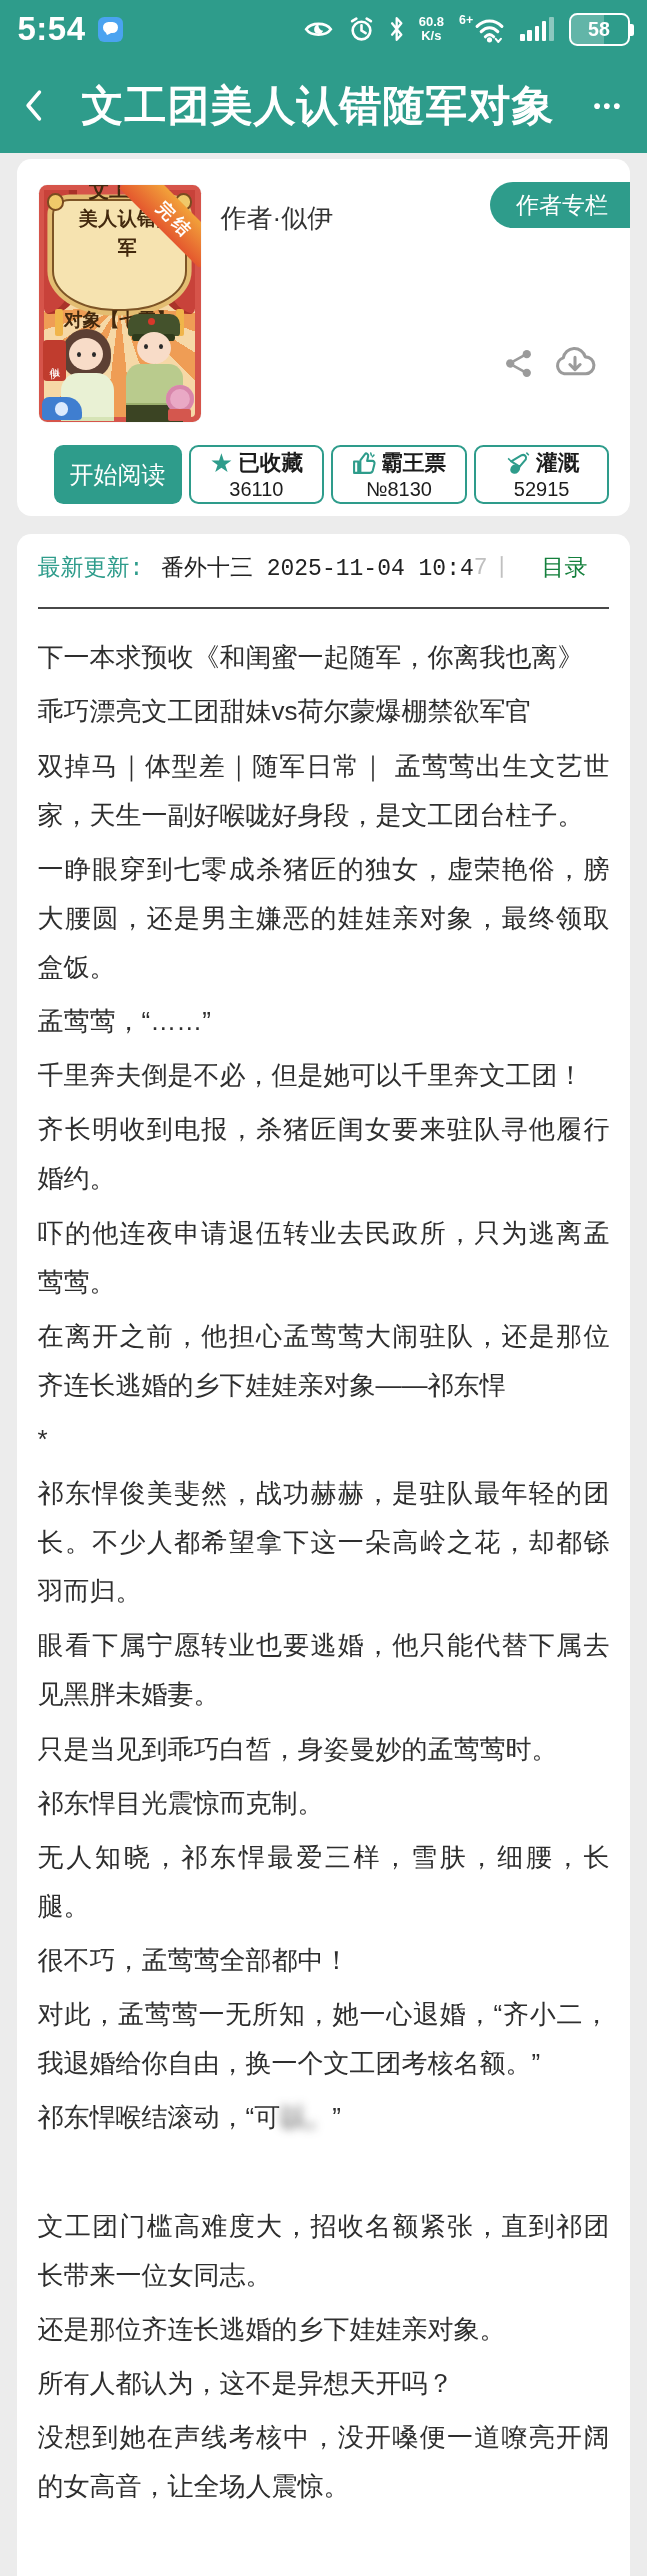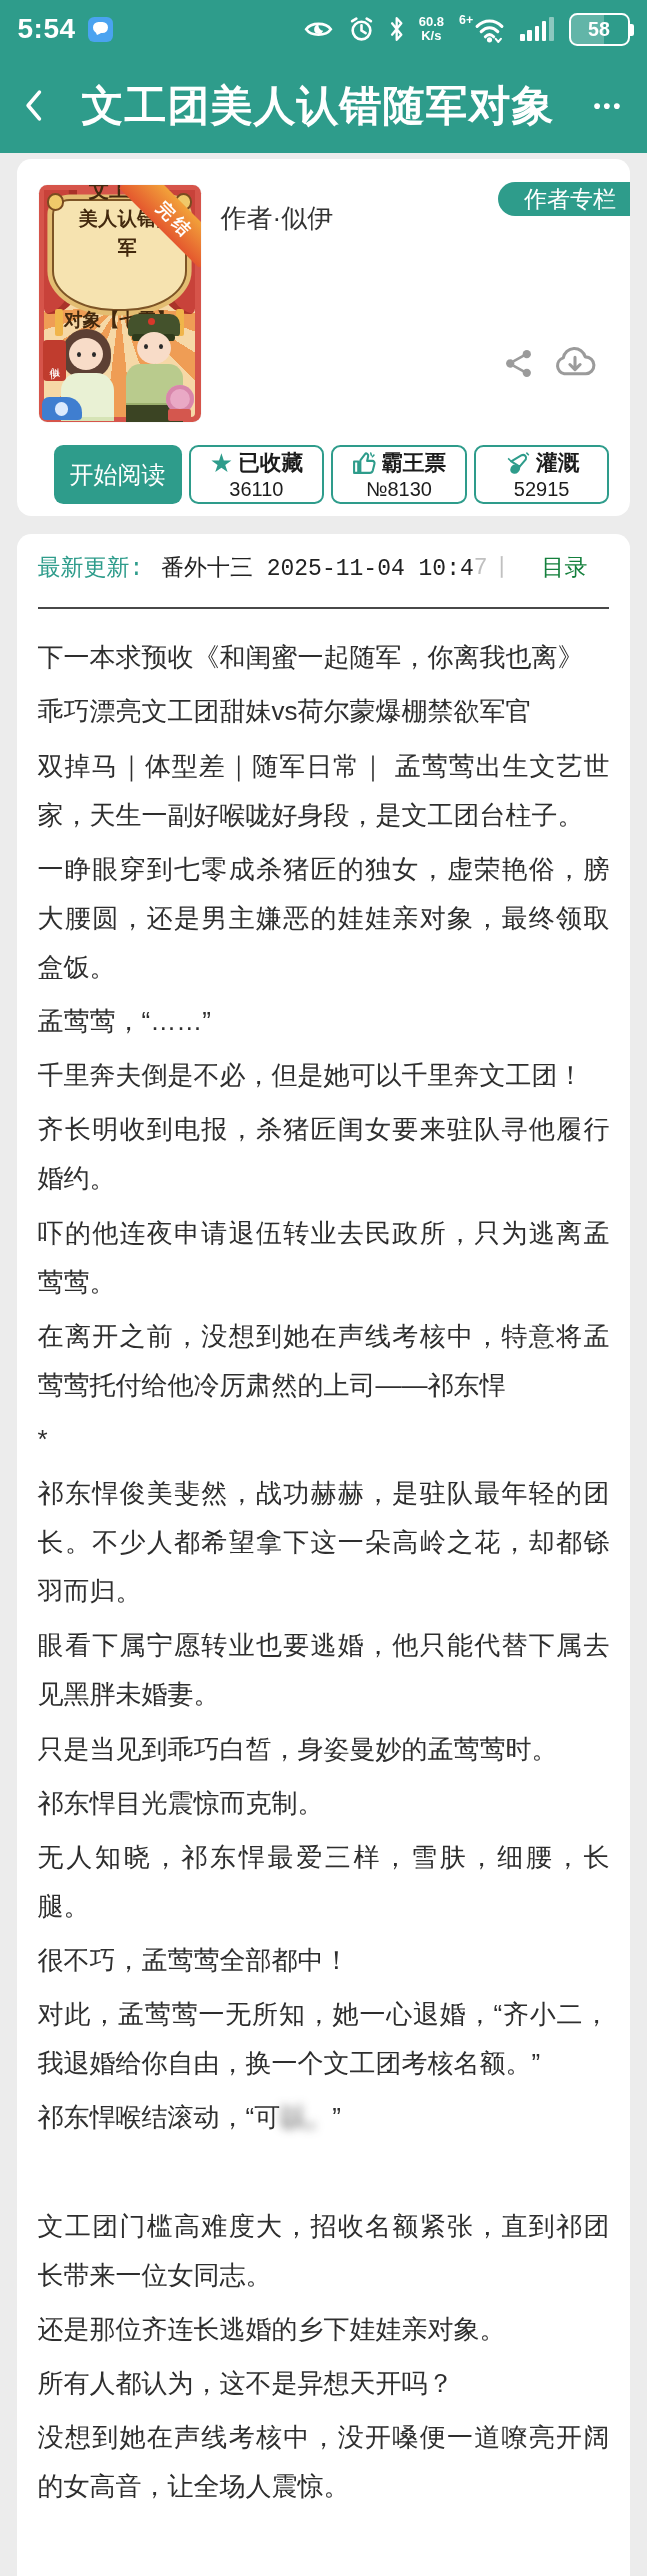--- a/index.html
+++ b/index.html
@@ -5,41 +5,41 @@
   * { box-sizing: border-box; }
   html,body { margin:0; padding:0; }
   body {
     width:647px; height:4015px; overflow:hidden; position:relative;
     background:#ececec;
     font-family:"Liberation Sans","DejaVu Sans",sans-serif;
   }
   
   .topbar { background:#2e9c8b; }
   .status { height:58px; display:flex; align-items:center; padding:0 17.5px; color:#fff; }
-  .time { font-size:28px; font-weight:bold; letter-spacing:0.5px; }
+  .time { font-size:33px; font-weight:bold; letter-spacing:0.5px; }
   .msg-icon { width:25px; height:25px; background:#4aa3f0; border-radius:6.2px; margin-left:12.4px; position:relative; }
   .msg-icon::before { content:""; position:absolute; left:4.6px; top:5.7px; width:15.5px; height:11.3px; background:#fff; border-radius:5.7px; }
   .msg-icon::after { content:""; position:absolute; left:6.2px; top:15.5px; width:0; height:0; border:3.6px solid transparent; border-top-color:#fff; transform:rotate(20deg); }
   .status-right { margin-left:auto; display:flex; align-items:center; gap:15px; }
   .speed { color:#fff; font-size:13px; line-height:14px; text-align:center; font-weight:bold; }
   .wifi-wrap { display:flex; align-items:flex-start; }
   .wifi-badge { font-size:12.4px; font-weight:bold; margin-right:1px; margin-top:-2.1px; }
   .sig-bars { display:flex; align-items:flex-end; gap:2.6px; height:24px; }
   .sig-bars i { width:4.6px; background:#fff; border-radius:1px; display:block; }
   .battery { min-width:61px; height:33px; border:2.1px solid #fff; border-radius:8.2px; position:relative; display:flex; align-items:center; justify-content:center; color:#fff; font-size:19.6px; font-weight:bold; }
   .battery::after { content:""; position:absolute; right:-6.2px; top:9.3px; width:3.6px; height:12.4px; background:#fff; border-radius:0 2.1px 2.1px 0; }
   .battery .fill { position:absolute; left:0; top:0; bottom:0; width:58%; background:rgba(255,255,255,.25); border-radius:5.2px 0 0 5.2px; }
   .battery span { position:relative; }
   .nav { height:95px; display:flex; align-items:center; padding:0 24px; }
   .nav-title { flex:1; text-align:center; color:#fff; font-size:42px; font-weight:bold; letter-spacing:1px; }
   .more-btn { color:#fff; font-size:20.6px; letter-spacing:2.6px; font-weight:bold; }
   
   .card { background:#fff; margin:0 17px; border-radius:14.4px; }
   .book-card { margin-top:6.2px; position:relative; height:357px; }
-  .author-col-btn { position:absolute; top:23px; right:0; background:#2e9c8b; color:#fff; font-size:23px; height:34px; padding:0 14px 0 26px; border-radius:24px 0 0 24px; display:flex; align-items:center; }
+  .author-col-btn { position:absolute; top:23px; right:0; background:#2e9c8b; color:#fff; font-size:23px; height:46px; padding:0 22px 0 26px; border-radius:24px 0 0 24px; display:flex; align-items:center; }
   .book-row { display:flex; padding:26px 0 0 21.6px; }
   .binfo { margin-left:20px; padding-top:15.5px; min-width:0; }
   .author { font-size:26px; color:#333; }
   .meta { margin-top:20.6px; }
   .meta-row { font-size:20.6px; color:#8f8f8f; line-height:41px; white-space:nowrap; }
   .side-icons { position:absolute; right:32px; top:187px; display:flex; align-items:center; gap:19.6px; }
   
   .cover { width:162px; height:237px; border-radius:8.2px; position:relative; overflow:hidden; background:#d6544a; flex:none; box-shadow:0 0 0 0.5px rgba(0,0,0,.06); }
   .cv-sun { position:absolute; left:5.2px; right:5.2px; top:77px; bottom:5.2px; border-radius:4.1px;
     background:repeating-conic-gradient(from -8deg at 50% 28%, #ef9d55 0 13deg, #f6d8a6 13deg 26deg); }
@@ -258,21 +258,21 @@
   <div class="hr-line"></div>
   <div class="desc" id="desc">
       <p>下一本求预收《和闺蜜一起随军，你离我也离》</p>
       <p>乖巧漂亮文工团甜妹vs荷尔蒙爆棚禁欲军官</p>
       <p>双掉马｜体型差｜随军日常｜ 孟莺莺出生文艺世家，天生一副好喉咙好身段，是文工团台柱子。</p>
       <p>一睁眼穿到七零成杀猪匠的独女，虚荣艳俗，膀大腰圆，还是男主嫌恶的娃娃亲对象，最终领取盒饭。</p>
       <p>孟莺莺，“……”</p>
       <p>千里奔夫倒是不必，但是她可以千里奔文工团！</p>
       <p>齐长明收到电报，杀猪匠闺女要来驻队寻他履行婚约。</p>
       <p>吓的他连夜申请退伍转业去民政所，只为逃离孟莺莺。</p>
-      <p>在离开之前，没想到她在声线考核中，特意将孟莺莺托付给他冷厉肃然的上司——祁东悍</p>
+      <p>在离开之前，他担心孟莺莺大闹驻队，还是那位齐连长逃婚的乡下娃娃亲对象——祁东悍</p>
       <p>*</p>
       <p>祁东悍俊美斐然，战功赫赫，是驻队最年轻的团长。不少人都希望拿下这一朵高岭之花，却都铩羽而归。</p>
       <p>眼看下属宁愿转业也要逃婚，他只能代替下属去见黑胖未婚妻。</p>
       <p>只是当见到乖巧白皙，身姿曼妙的孟莺莺时。</p>
       <p>祁东悍目光震惊而克制。</p>
       <p>无人知晓，祁东悍最爱三样，雪肤，细腰，长腿。</p>
       <p>很不巧，孟莺莺全部都中！</p>
       <p>对此，孟莺莺一无所知，她一心退婚，“齐小二，我退婚给你自由，换一个文工团考核名额。”</p>
       <p>祁东悍喉结滚动，“可<span class="blurred">以。</span>”</p>
       <p class="blank"></p>

